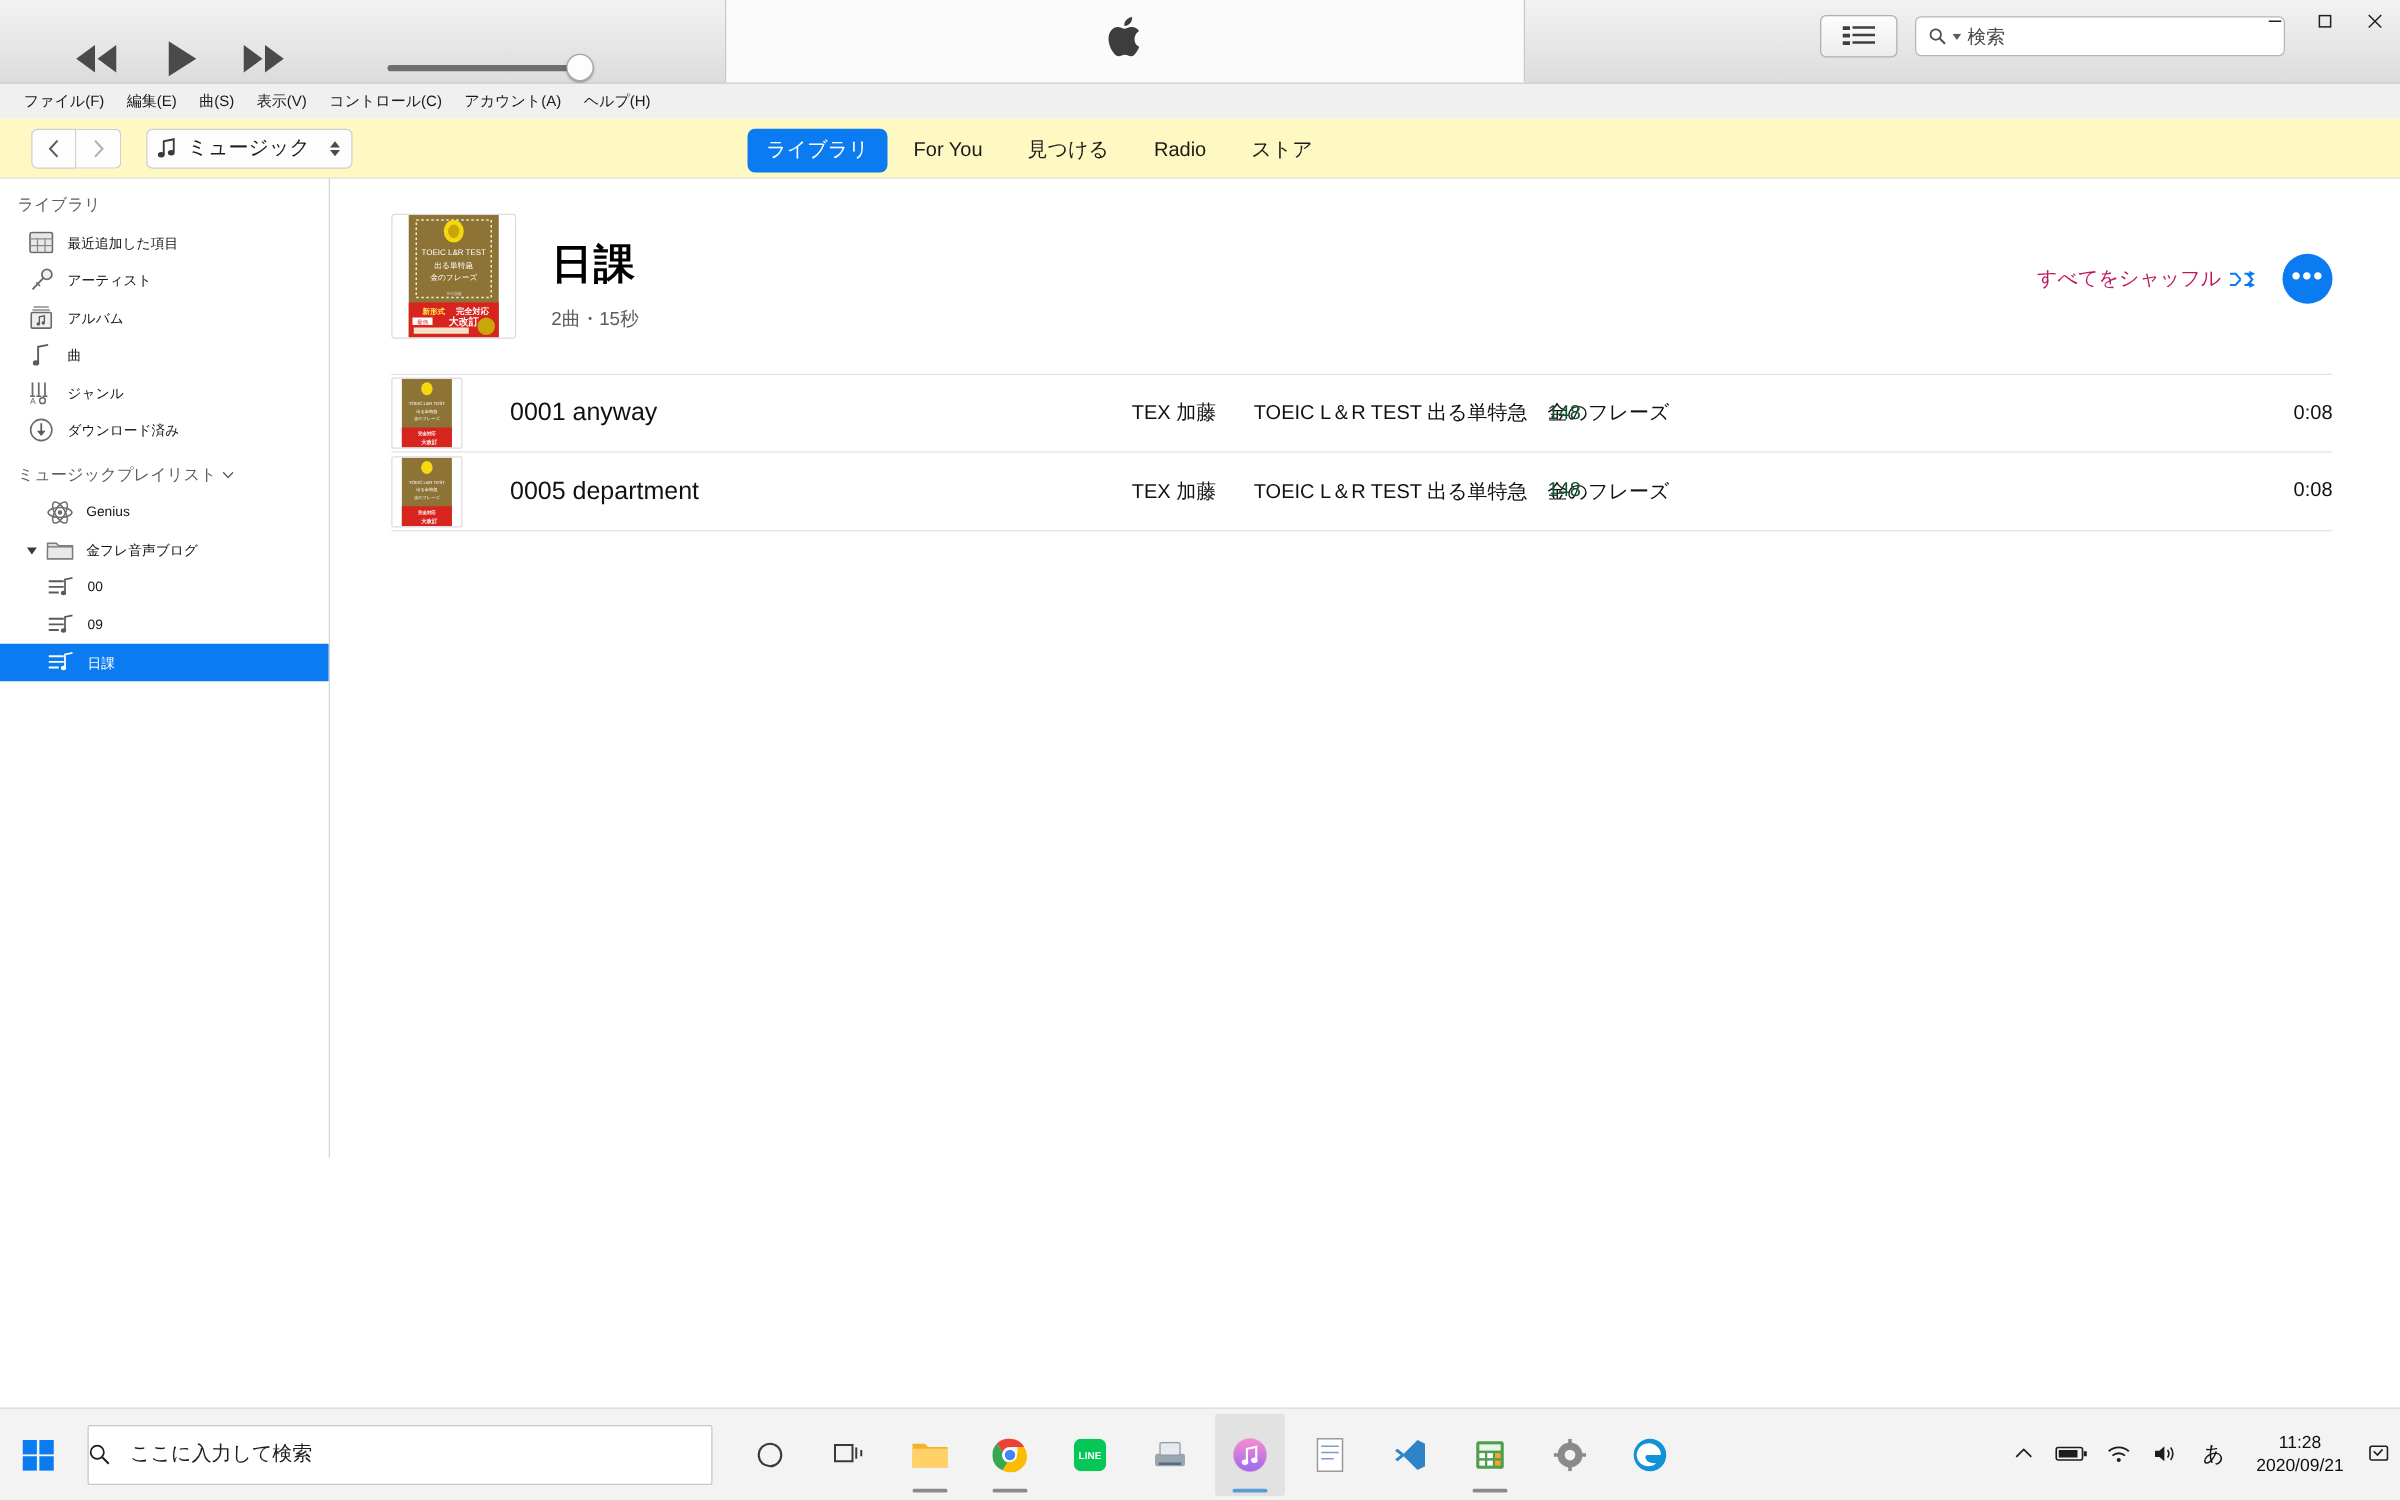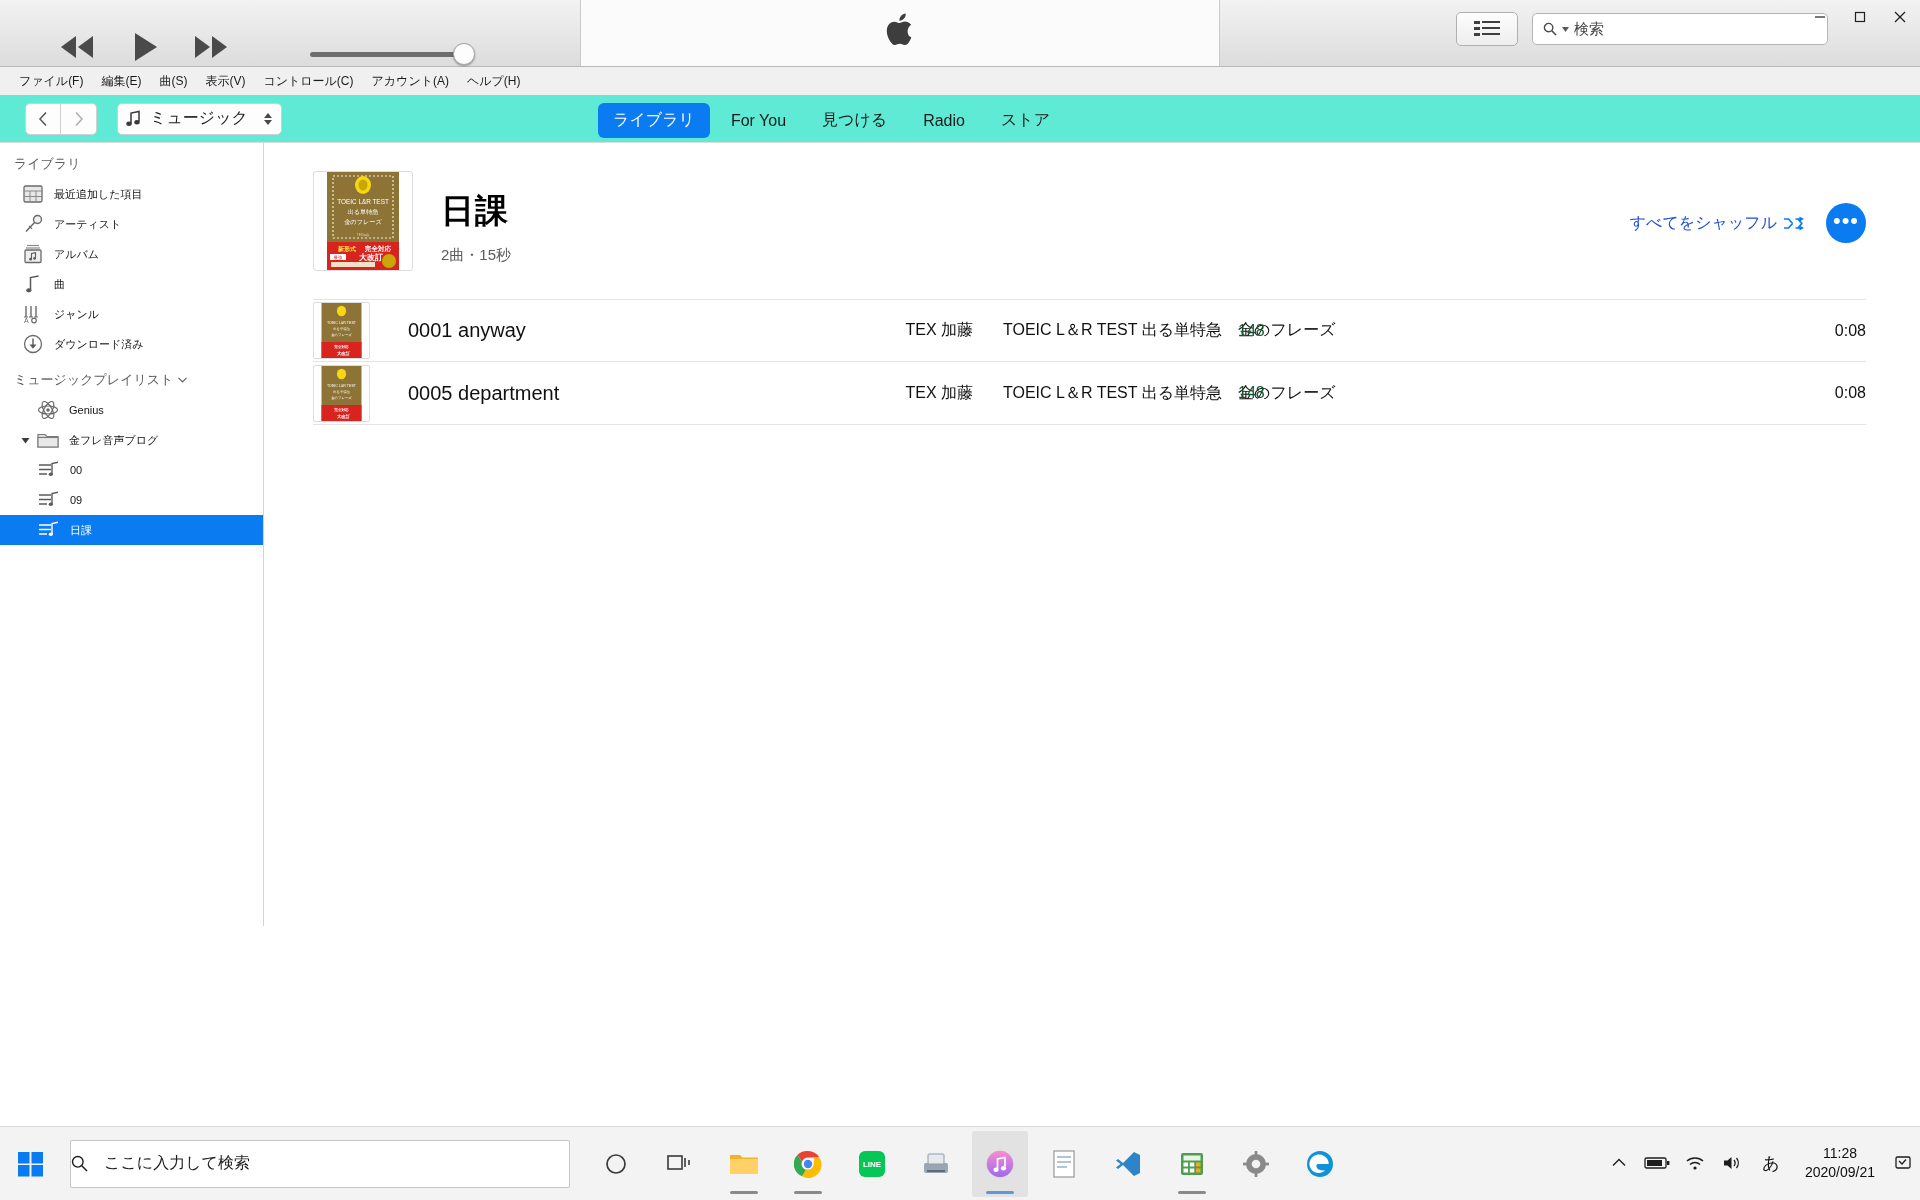--- a/index.html
+++ b/index.html
@@ -52,21 +52,21 @@
   
   .menubar {
     position: absolute; left: 0; top: 67px; width: 1920px; height: 28px;
     background: #f0f0f0; display: flex; align-items: center; padding-left: 10px;
   }
   .menuitem { font-size: 12px; color: #1a1a1a; padding: 3px 9px; cursor: pointer; white-space: nowrap; }
 
   
   .navrow {
     position: absolute; left: 0; top: 95px; width: 1920px; height: 48px;
-    background: #5eead4; border-bottom: 1px solid #dcdcdc;
+    background: #fef9c3; border-bottom: 1px solid #dcdcdc;
     display: flex; align-items: center;
   }
   .navarrows { display: flex; margin-left: 25px; }
   .arrbtn {
     width: 36px; height: 32px; background: #fdfdfd; border: 1px solid #cfcfcf;
     display: flex; align-items: center; justify-content: center; cursor: pointer;
   }
   .arrbtn:first-child { border-radius: 5px 0 0 5px; }
   .arrbtn:last-child { border-radius: 0 5px 5px 0; border-left: 0; }
   .libpicker {
@@ -102,21 +102,21 @@
   .albumhead { position: relative; padding: 28px 0 0 48px; display: flex; }
   .cover {
     width: 100px; height: 100px; background: #fff; border: 1px solid #dcdcdc; border-radius: 3px;
     overflow: hidden; flex: none; display: flex; align-items: center; justify-content: center;
   }
   .headmeta { margin-left: 28px; padding-top: 18px; }
   .albumtitle { font-size: 33px; font-weight: 700; color: #000; letter-spacing: 1px; }
   .albumsub { font-size: 15px; color: #5c5c5c; margin-top: 12px; }
   .headactions { position: absolute; right: 54px; top: 60px; display: flex; align-items: center; gap: 22px; }
   .shuffle { display: flex; align-items: center; gap: 7px; cursor: pointer; }
-  .shuffle .txt { font-size: 16px; color: #1d4ed8; }
+  .shuffle .txt { font-size: 16px; color: #be185d; }
   .morebtn {
     width: 40px; height: 40px; border-radius: 50%; background: #0a7bf0; color: #fff;
     display: flex; align-items: center; justify-content: center; font-size: 22px;
     letter-spacing: 1px; cursor: pointer; line-height: 0; padding-bottom: 5px;
   }
   .tracks { margin: 28px 54px 0 48px; }
   .trow {
     height: 63px; display: flex; align-items: center; border-bottom: 1px solid #e4e4e4; cursor: default;
   }
   .trow:first-child { border-top: 1px solid #e4e4e4; }

